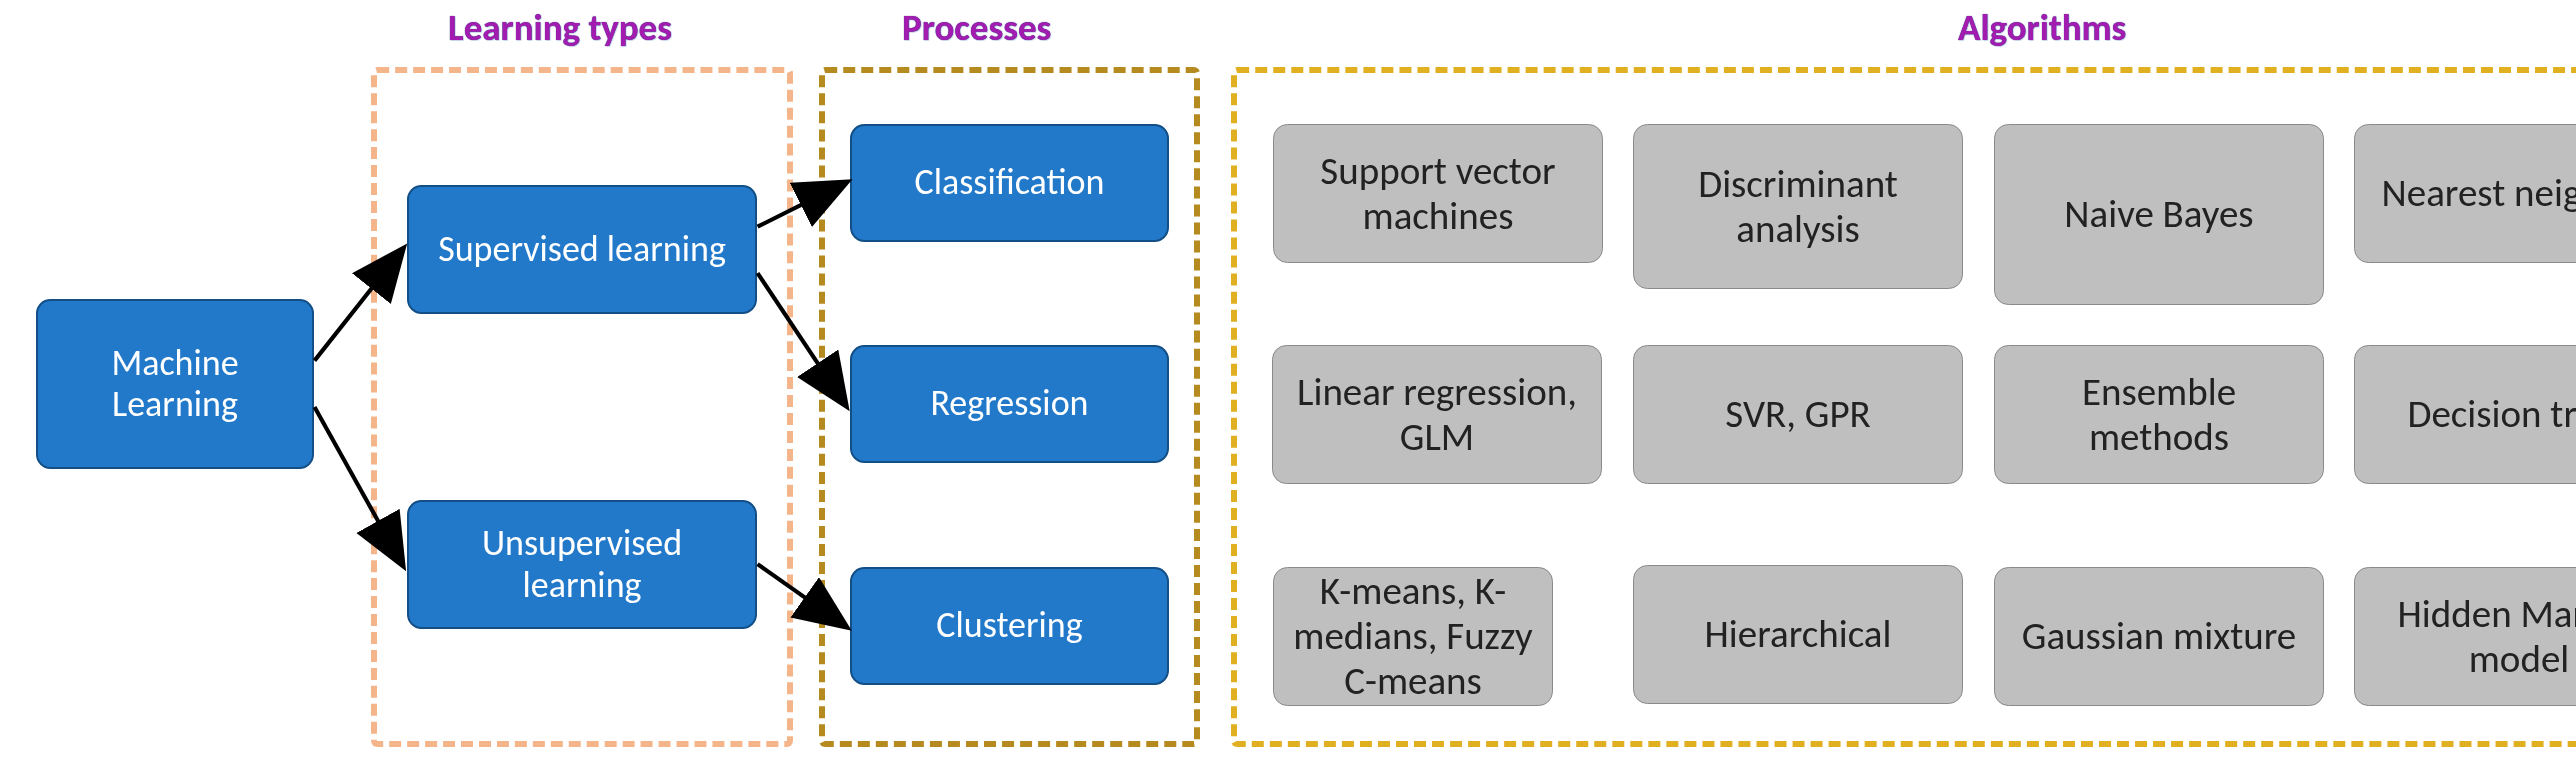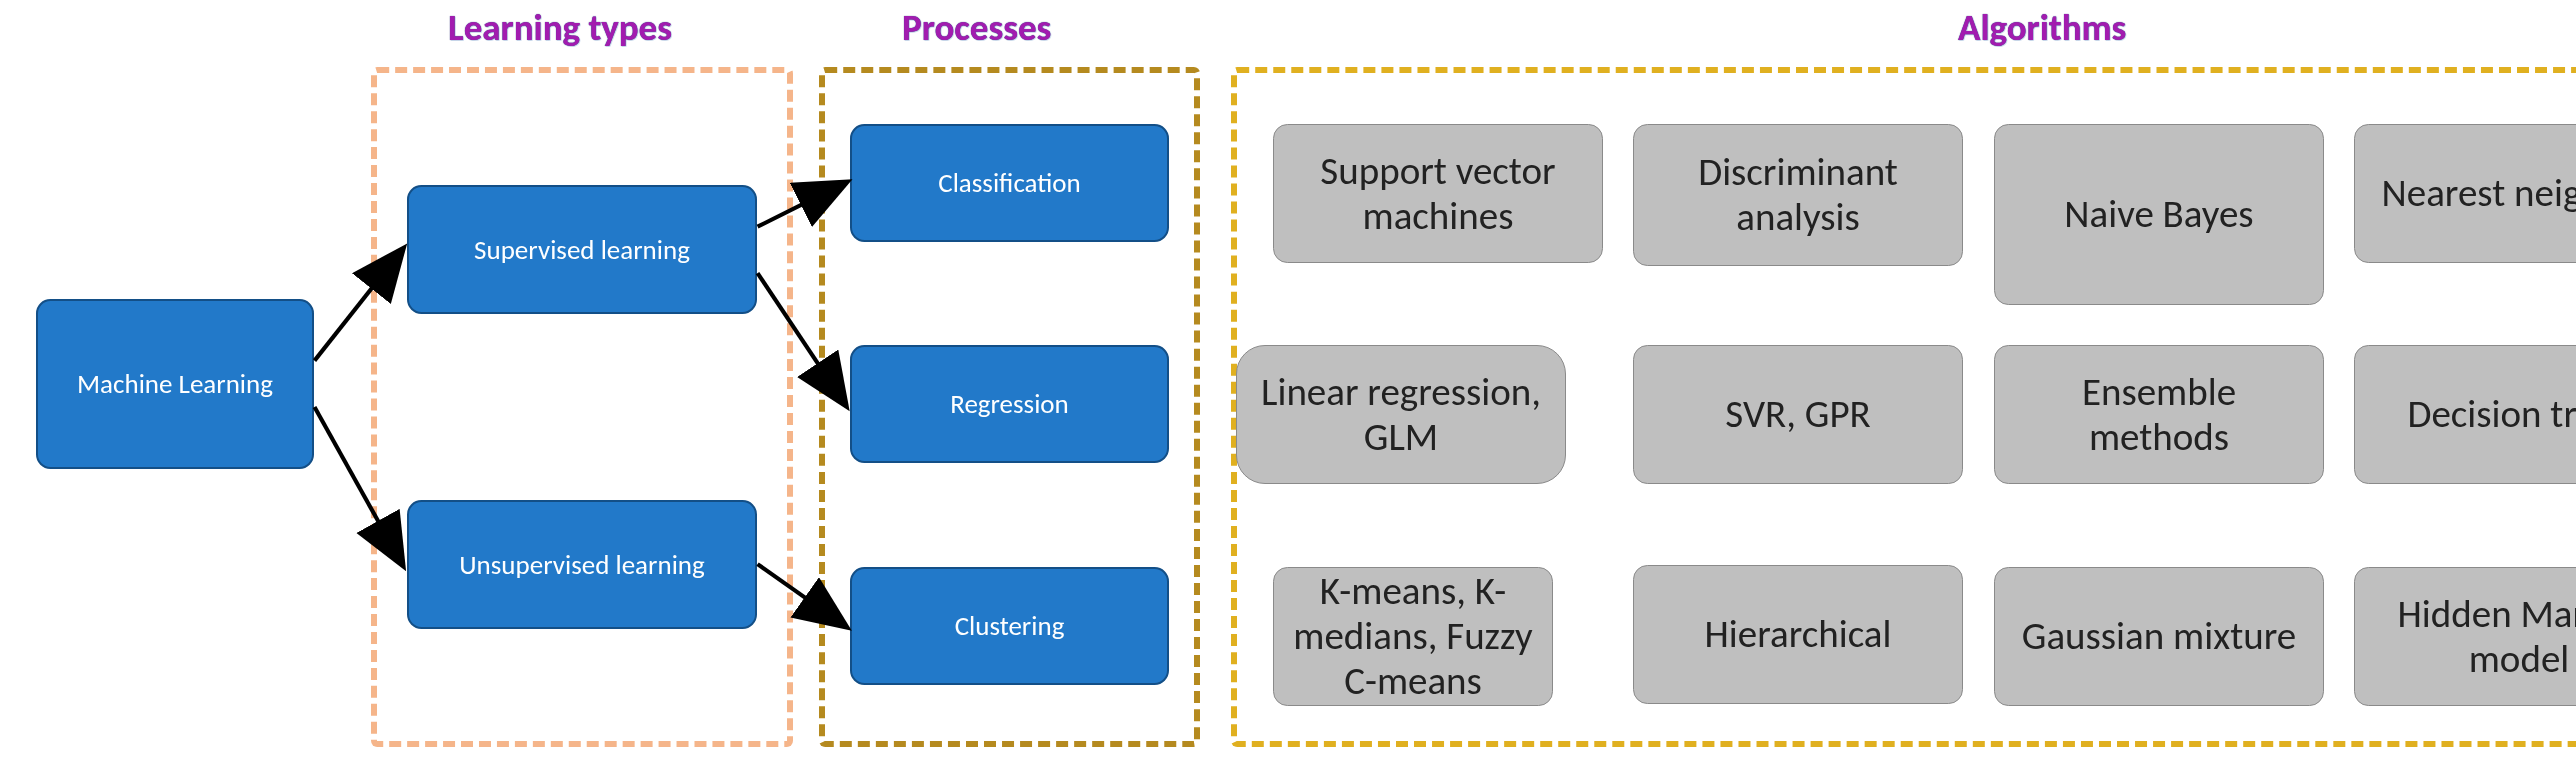--- a/index.html
+++ b/index.html
@@ -3,21 +3,21 @@
 <meta charset="utf-8">
 <style>
   html,body{margin:0;padding:0;background:#fff;font-family:Calibri,Arial,sans-serif;}
   .wrap{position:relative;width:3059px;height:765px;}
   .hdr{position:absolute;top:5.2px;font-size:37px;font-weight:700;color:#a21caf;
        text-shadow:0 0 1px #0d3a70,1px 1px 0 #dbe7f5;}
   .hdr.lt{left:448px;} .hdr.pr{left:902px;} .hdr.al{left:1958px;}
   .node{position:absolute;box-sizing:border-box;display:flex;align-items:center;
         justify-content:center;text-align:center;border-radius:14.4px;line-height:1.15;
         padding:0 15.5px;}
-  .blue{background:#2279c9;border:2.1px solid #134f87;color:#fff;font-size:27px;}
+  .blue{background:#2279c9;border:2.1px solid #134f87;color:#fff;font-size:36px;}
   .grey{background:#bfbfbf;border:1.5px solid #8a8a8a;color:#222;font-size:39px;}
   .dash{position:absolute;box-sizing:border-box;border-style:dashed;border-width:6.2px;
         border-radius:6.2px;background:transparent;}
   .d-lt{border-color:#f5b58a;} .d-pr{border-color:#b58a1f;} .d-al{border-color:#e0b020;}
   svg.arrows{position:absolute;left:0;top:0;width:3059px;height:765px;pointer-events:none;}
 </style>
 </head>
 <body>
 
 <div class="wrap">
@@ -33,24 +33,24 @@
 
   <div class="node blue" style="left:407px;top:185px;width:350px;height:129px;">Supervised learning</div>
   <div class="node blue" style="left:407px;top:500px;width:350px;height:129px;">Unsupervised learning</div>
 
   <div class="node blue" style="left:850px;top:124px;width:319px;height:118px;">Classification</div>
   <div class="node blue" style="left:850px;top:345px;width:319px;height:118px;">Regression</div>
   <div class="node blue" style="left:850px;top:567px;width:319px;height:118px;">Clustering</div>
 
   <div id="algo-grid">
       <div class="node grey" style="left: 1273px; top: 124px; width: 330px; height: 139px;">Support vector machines</div>
-      <div class="node grey" style="left: 1633px; top: 124px; width: 330px; height: 142px;">Discriminant analysis</div>
+      <div class="node grey" style="left: 1633px; top: 124px; width: 330px; height: 165px;">Discriminant analysis</div>
       <div class="node grey" style="left: 1994px; top: 124px; width: 330px; height: 181px;">Naive Bayes</div>
       <div class="node grey" style="left: 2354px; top: 124px; width: 330px; height: 139px;">Nearest neighbor</div>
-      <div class="node grey" style="left: 1236px; top: 345px; width: 330px; height: 139px; border-radius: 29px;">Linear regression, GLM</div>
+      <div class="node grey" style="left: 1272px; top: 345px; width: 330px; height: 139px;">Linear regression, GLM</div>
       <div class="node grey" style="left: 1633px; top: 345px; width: 330px; height: 139px;">SVR, GPR</div>
       <div class="node grey" style="left: 1994px; top: 345px; width: 330px; height: 139px;">Ensemble methods</div>
       <div class="node grey" style="left: 2354px; top: 345px; width: 330px; height: 139px;">Decision trees</div>
       <div class="node grey" style="left: 1273px; top: 567px; width: 280px; height: 139px;">K-means, K-medians, Fuzzy C-means</div>
       <div class="node grey" style="left: 1633px; top: 565px; width: 330px; height: 139px;">Hierarchical</div>
       <div class="node grey" style="left: 1994px; top: 567px; width: 330px; height: 139px;">Gaussian mixture</div>
       <div class="node grey" style="left: 2354px; top: 567px; width: 330px; height: 139px;">Hidden Markov model</div>
     </div>
 
   <svg class="arrows" viewBox="0 0 5937 1485" width="3059" height="765">

